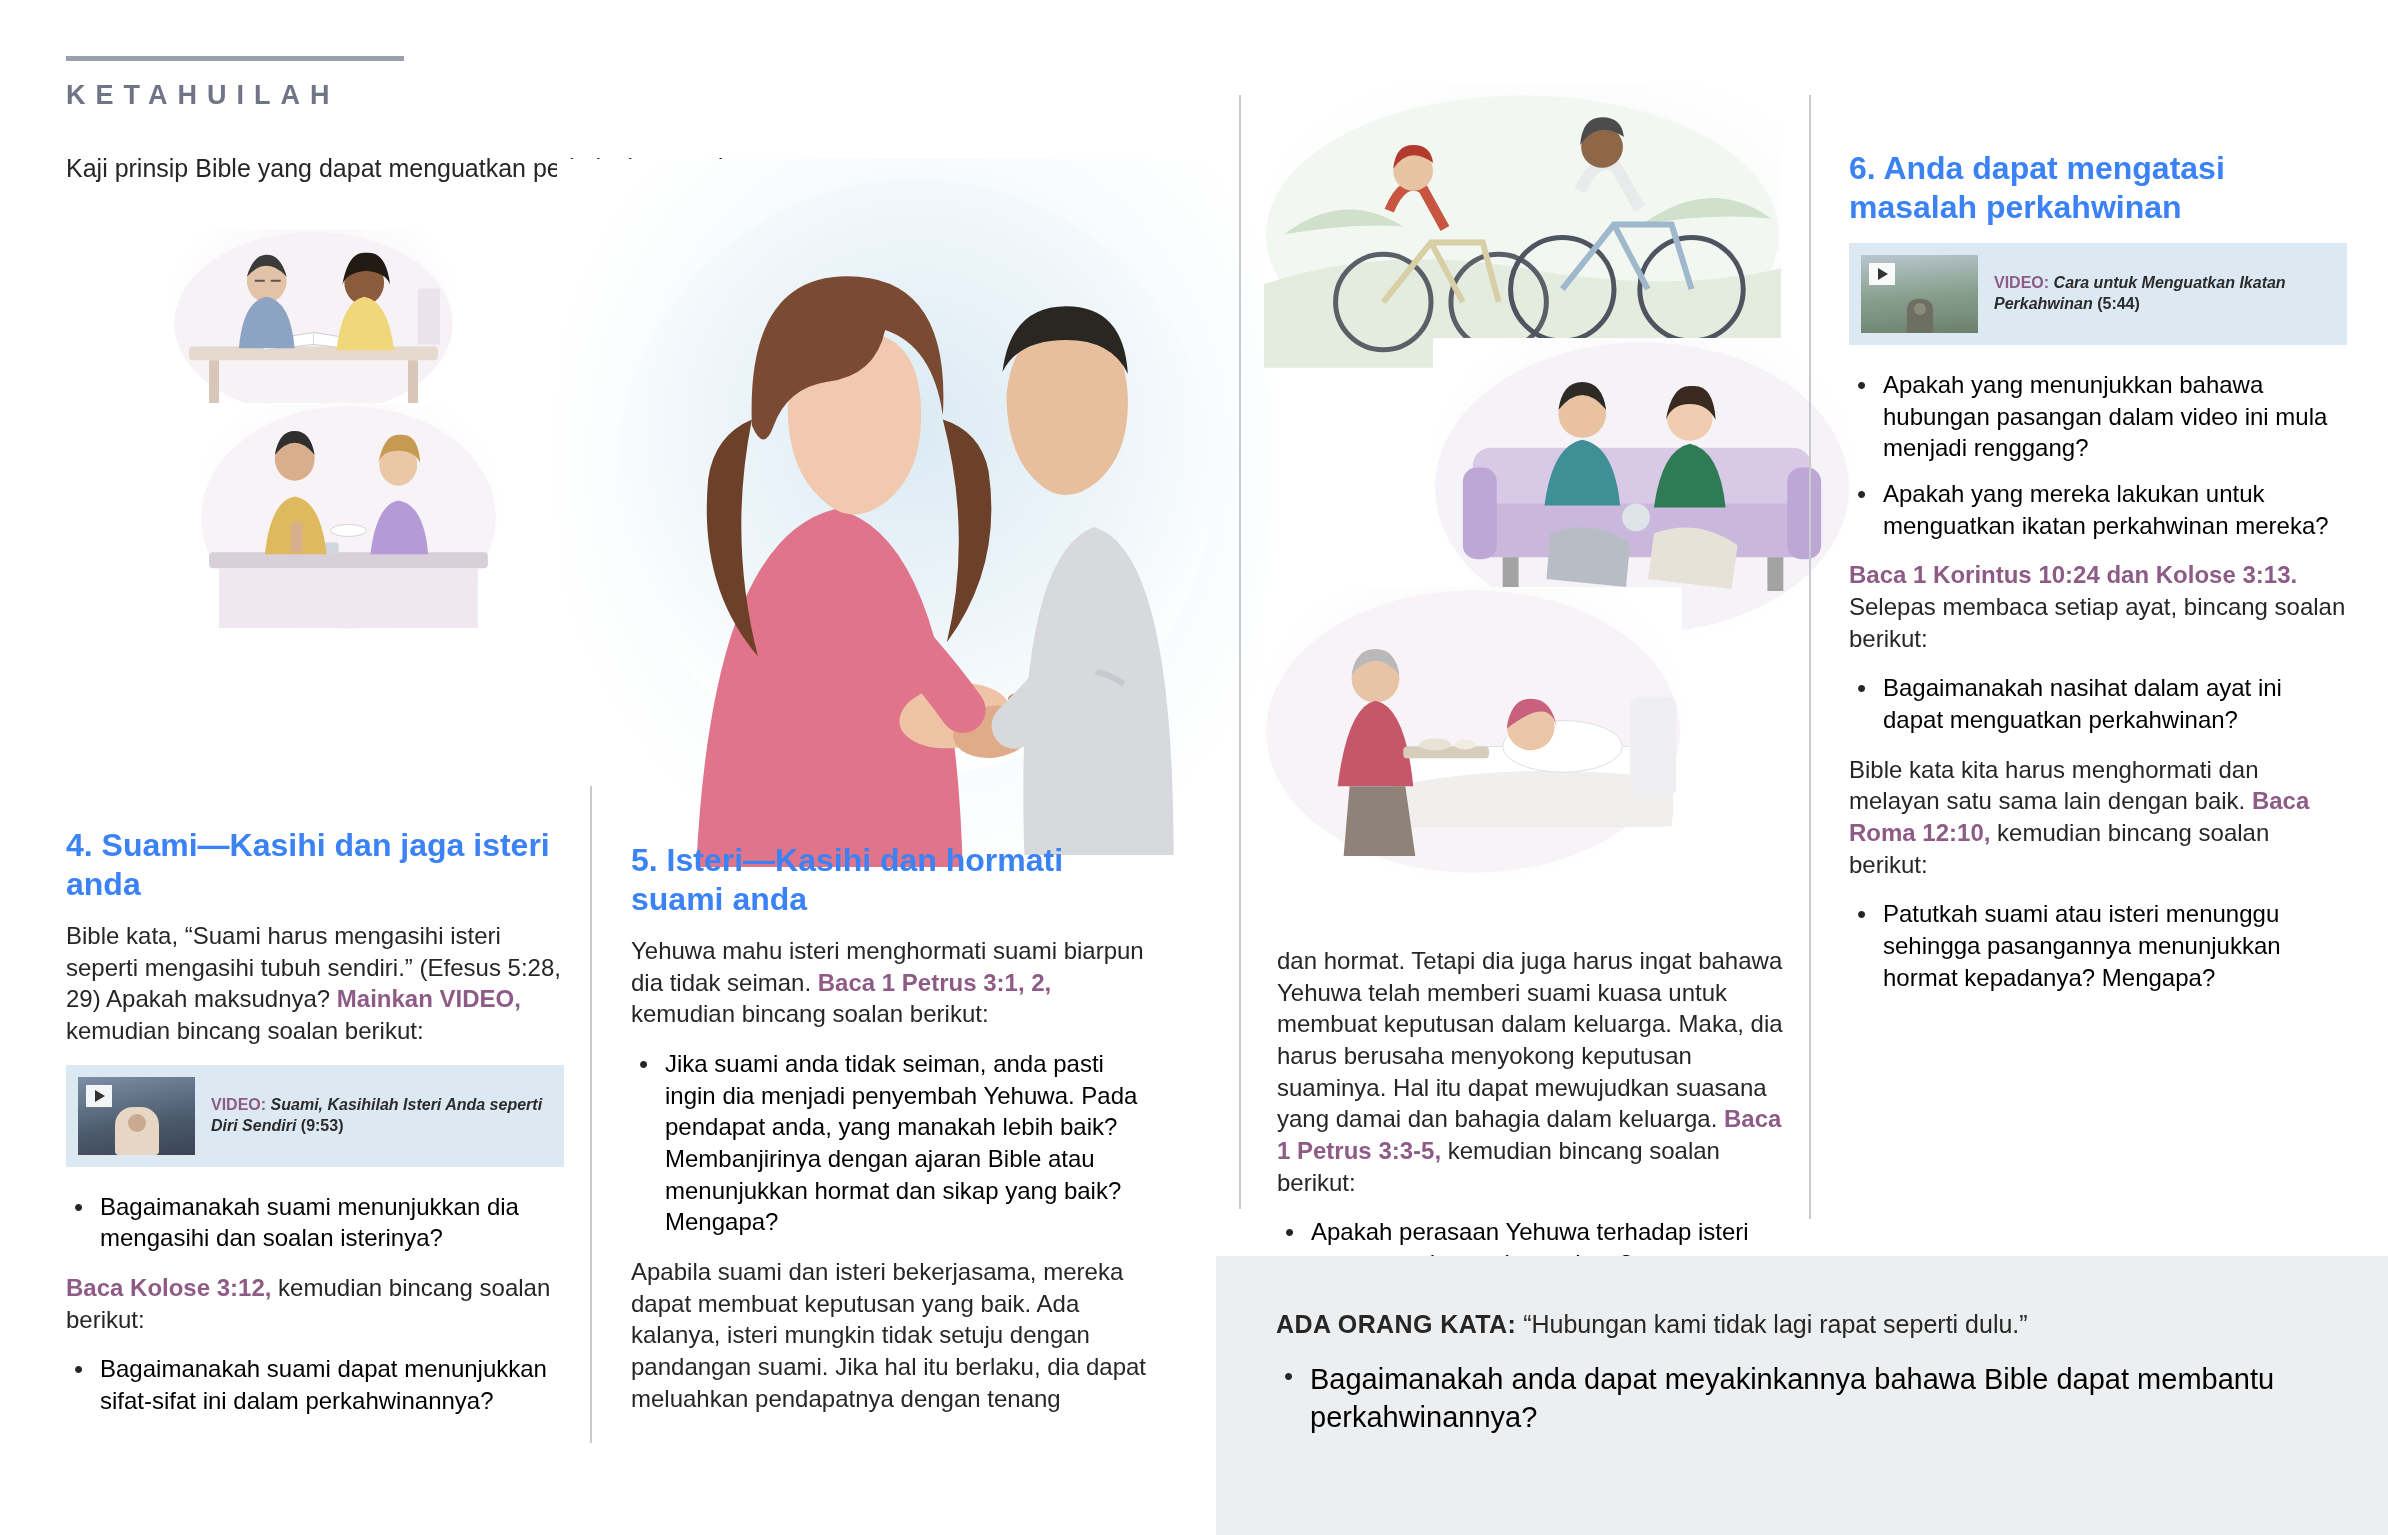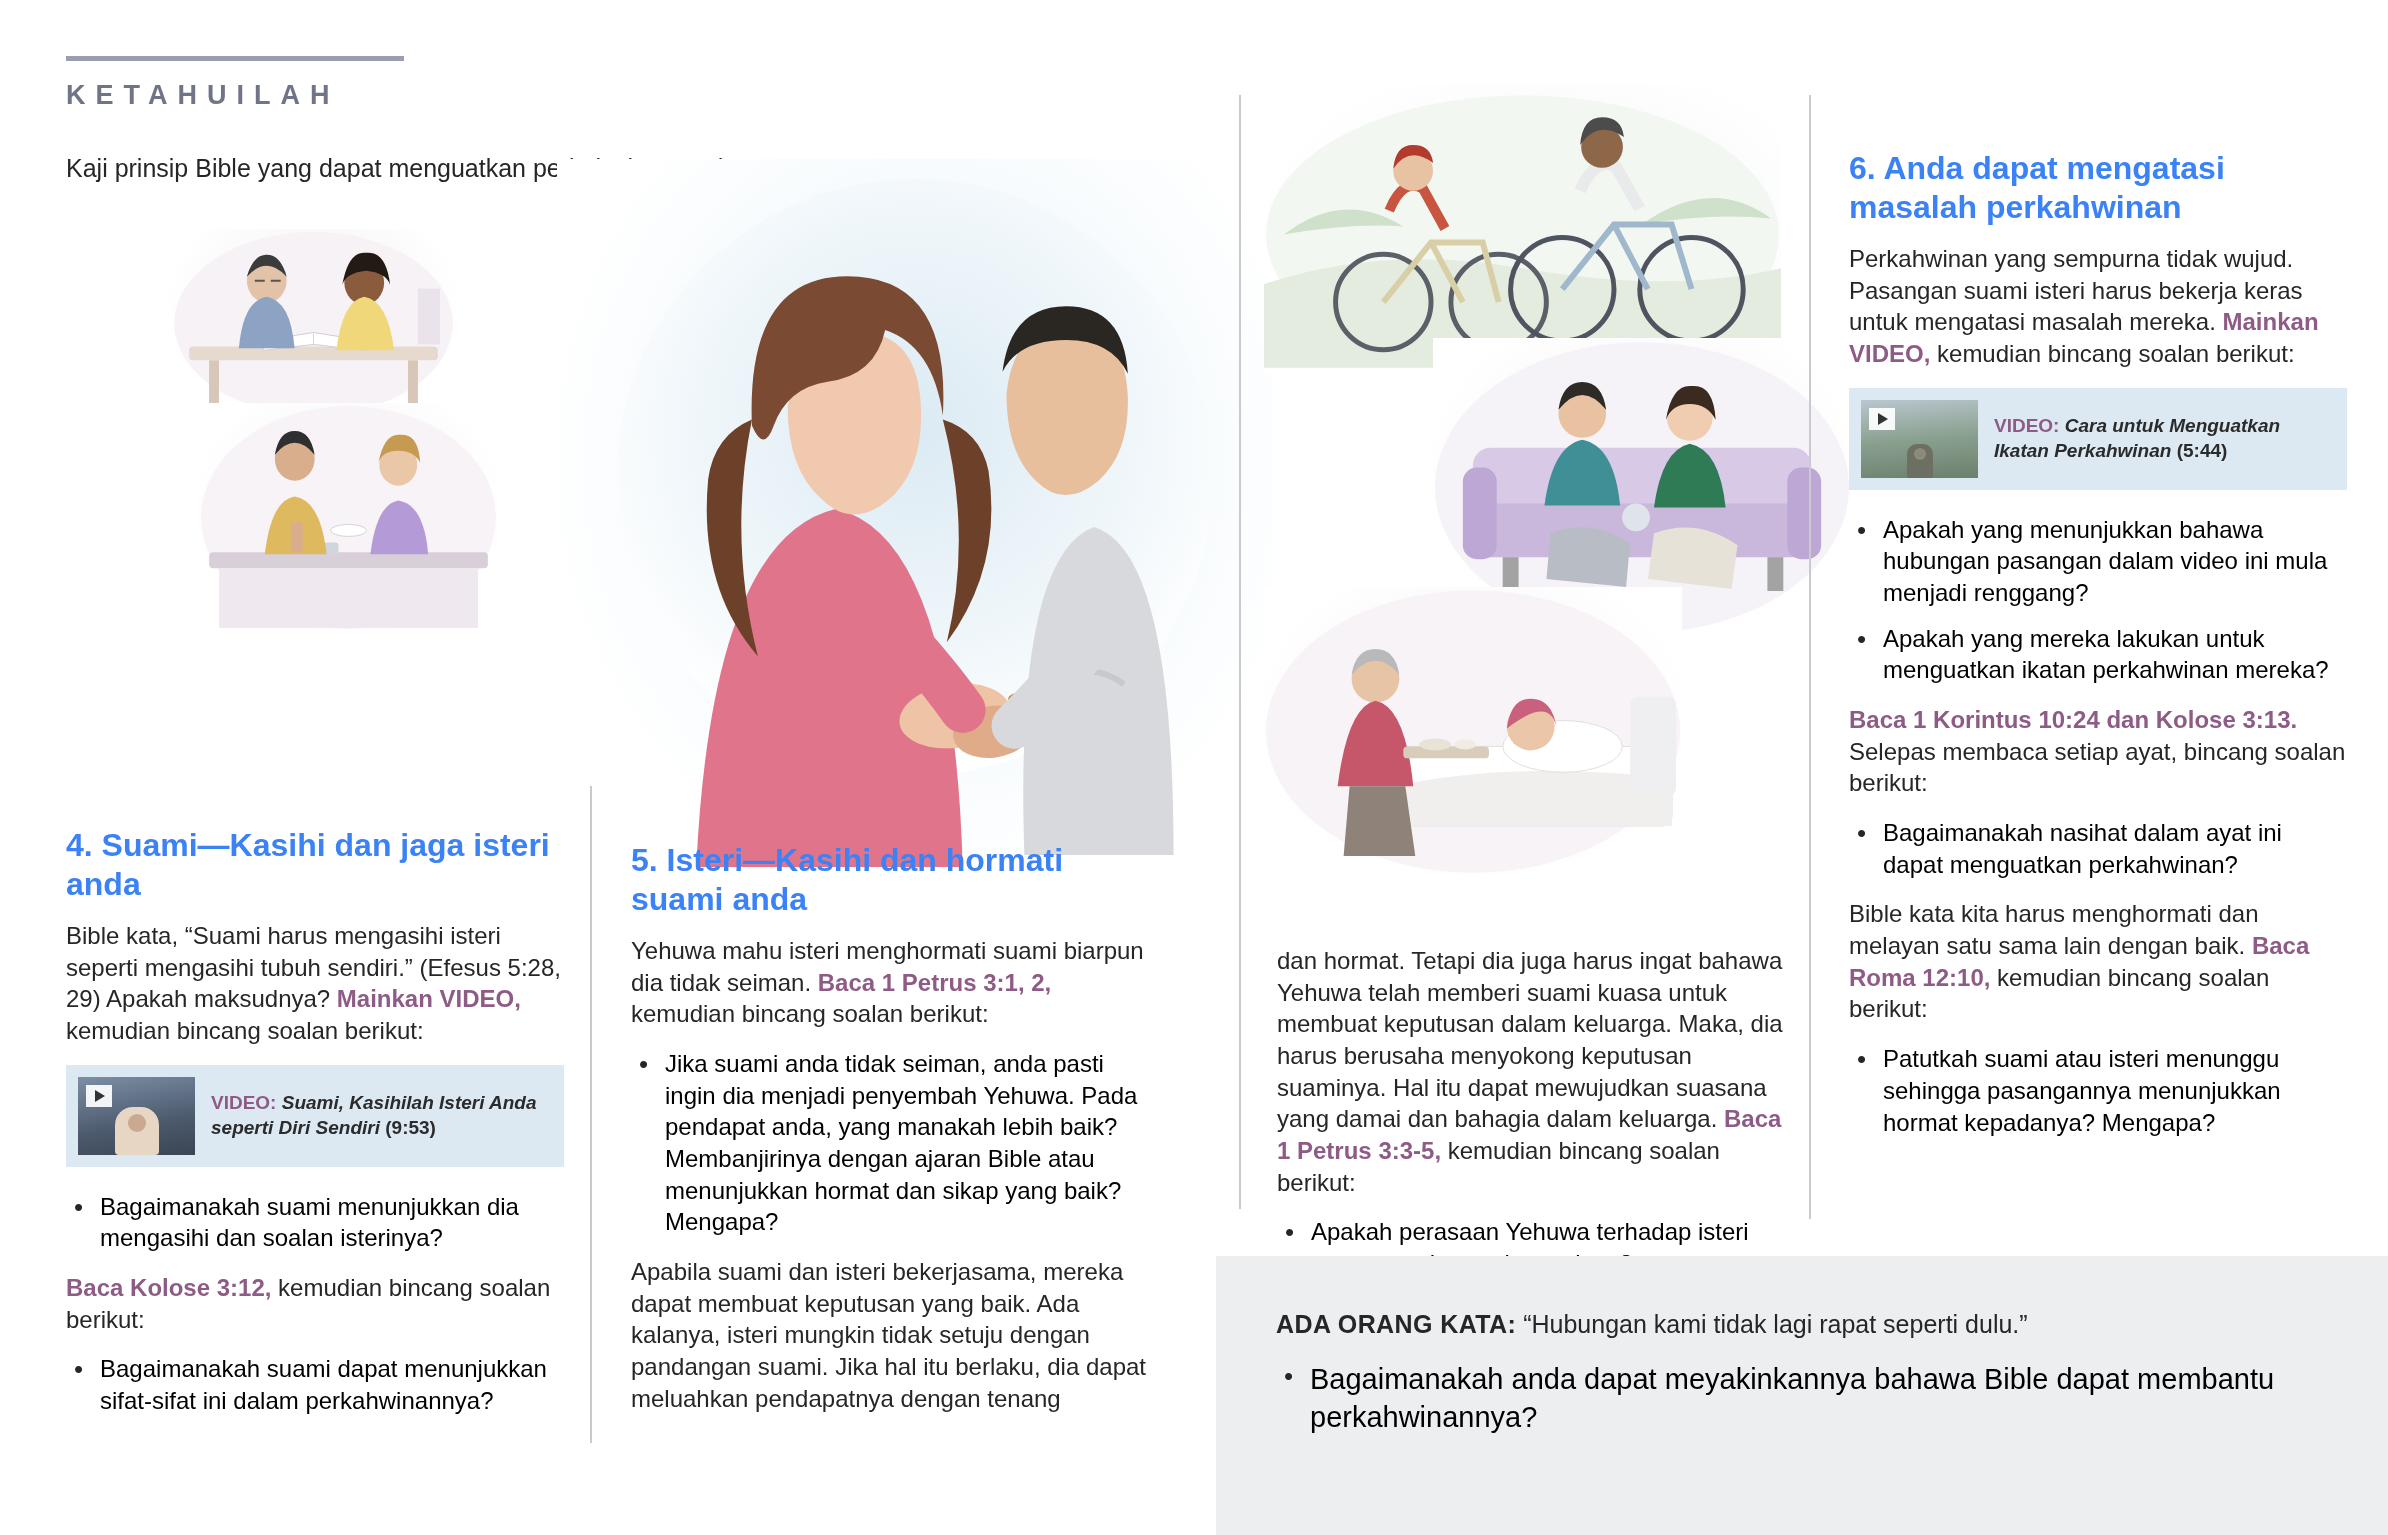--- a/index.html
+++ b/index.html
@@ -136,21 +136,21 @@
   }
   .play-badge .tri {
     width: 0; height: 0;
     border-left: 10px solid #333;
     border-top: 6px solid transparent;
     border-bottom: 6px solid transparent;
     margin-left: 2px;
   }
   .video-text {
     padding-left: 16px;
-    font-size: 19px;
+    font-size: 16px;
     line-height: 1.3;
     color: #2b2b2b;
     align-self: center;
   }
   .video-text .vlabel { color: #8e5b86; font-weight: bold; }
   .video-text .vtitle { font-style: italic; font-weight: bold; }
   .video-text .vdur { font-weight: bold; }
 
   
   .illus { position: absolute; overflow: hidden; }
@@ -407,23 +407,20 @@
     <p class="body">
       <span>dan hormat. Tetapi dia juga harus ingat bahawa Yehuwa telah memberi suami kuasa untuk membuat keputusan dalam keluarga. Maka, dia harus berusaha menyokong keputusan suaminya. Hal itu dapat mewujudkan suasana yang damai dan bahagia dalam keluarga. </span><span class="accent">Baca 1 Petrus 3:3-5,</span><span> kemudian bincang soalan berikut:</span>
     </p>
     <ul class="bullets">
       <li>Apakah perasaan Yehuwa terhadap isteri yang menghormati suaminya?</li>
     </ul>
   </div>
 
   <div class="col" style="left:1849px; top:149px; width:498px;">
     <h2 class="section-title">6. Anda dapat mengatasi masalah perkahwinan</h2>
-    <p class="body">
-      <span>Perkahwinan yang sempurna tidak wujud. Pasangan suami isteri harus bekerja keras untuk mengatasi masalah mereka. </span><span class="accent">Mainkan VIDEO,</span><span> kemudian bincang soalan berikut:</span>
-    </p>
 
     <div class="video-box">
       <div class="video-thumb thumb2">
         <div class="figure"></div>
         <div class="play-badge">
             <div class="tri"></div>
           </div>
       </div>
       <div class="video-text">
         <span class="vlabel">VIDEO:</span>

